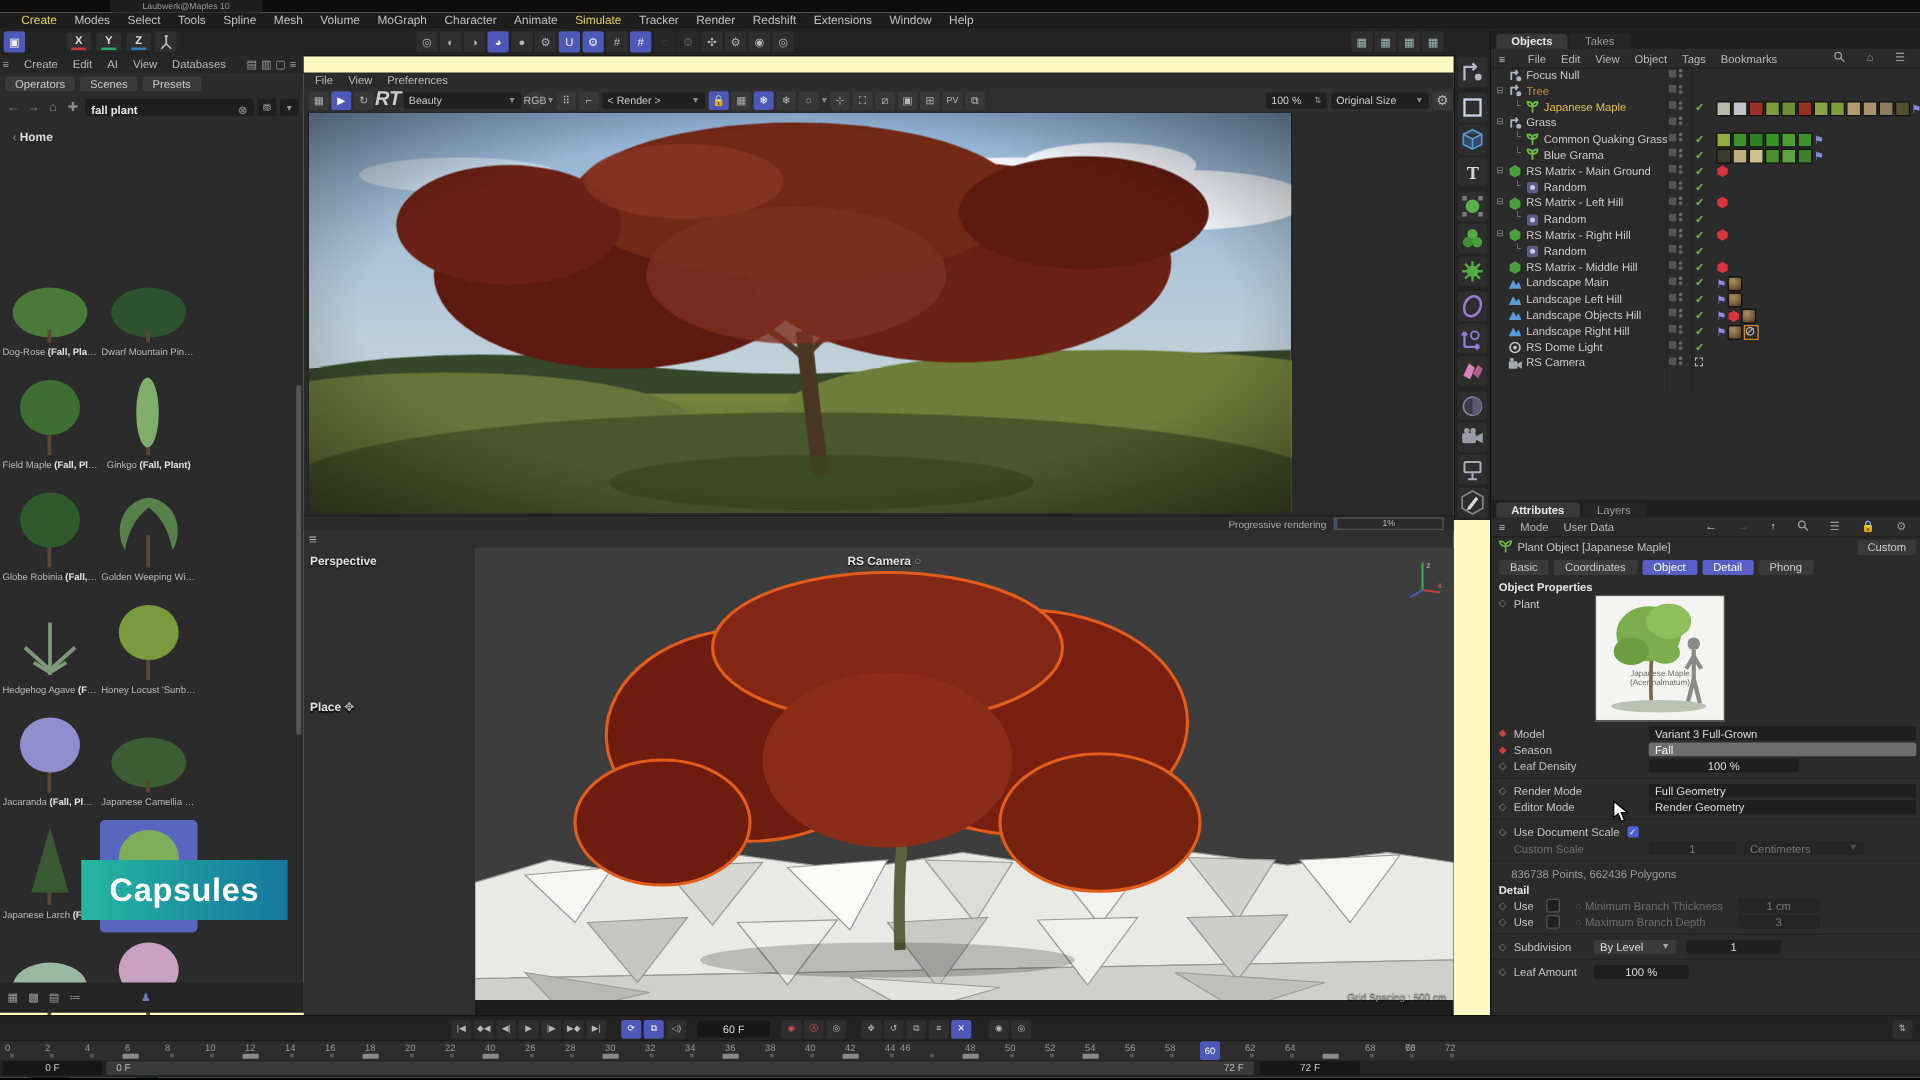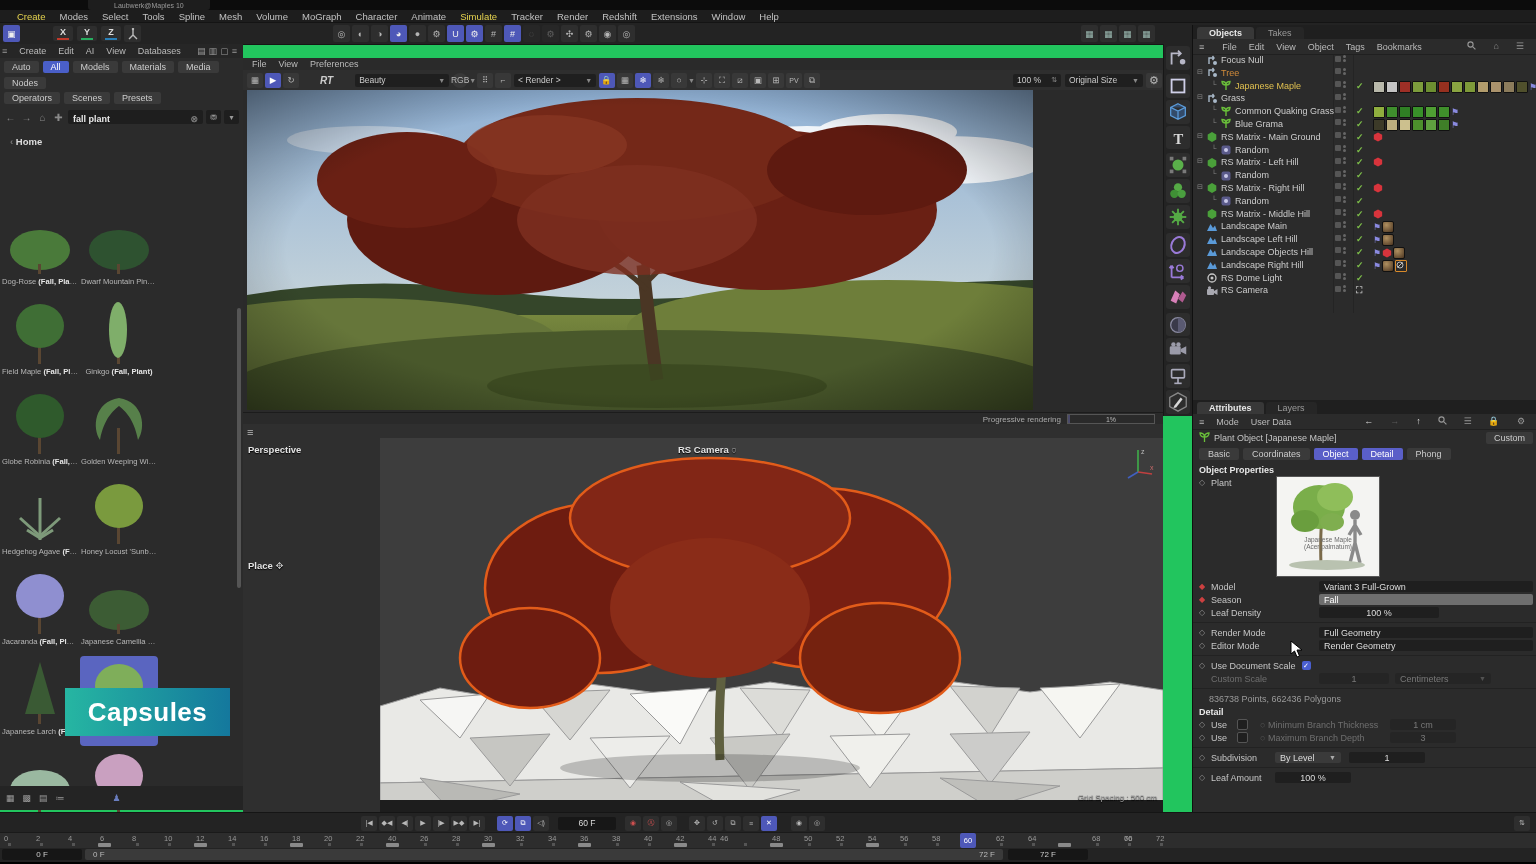--- a/index.html
+++ b/index.html
@@ -1,16 +1,16 @@
 <!DOCTYPE html>
 <html><head>
 <meta charset="utf-8">
 <style>
   html,body{margin:0;padding:0;background:#000;}
-  #app{position:relative;width:1536px;height:864px;background:#22c55e;overflow:hidden;
+  #app{position:relative;width:1536px;height:864px;background:#fef9c3;overflow:hidden;
        font-family:"Liberation Sans",sans-serif;color:#c8c8c8;font-size:10px;
        -webkit-font-smoothing:antialiased;}
   .abs{position:absolute;}
   
   #titlebar{left:0;top:0;width:1536px;height:10px;background:#0c0c0c;color:#777;font-size:7px;}
   #titlebar .tb-tab{position:absolute;left:88px;top:0;height:10px;padding:0 26px;background:#1d1d1d;border-radius:0 0 3px 3px;color:#9a9a9a;display:flex;align-items:center;}
   #menubar{left:0;top:10px;width:1536px;height:13px;background:#1d1d1d;display:flex;align-items:center;padding-left:10px;box-sizing:border-box;border-bottom:1px solid #141414;}
   #menubar .mi{padding:0 7px;color:#c2c2c2;font-size:9.5px;cursor:default;}
   #menubar .mi.accent{color:#e5d34f;}
   #toolbar{left:0;top:23px;width:1536px;height:21px;background:#232323;border-bottom:1px solid #151515;display:flex;align-items:center;}
@@ -195,28 +195,20 @@
       </span>
     <span class="icons">
       <span>▤</span>
       <span>▥</span>
       <span>▢</span>
       <span>≡</span>
     </span>
   </div>
 
   <div id="asset" class="abs">
-    <div class="chiprow" id="atabs1">
-        <span class="chip">Auto</span>
-        <span class="chip active">All</span>
-        <span class="chip">Models</span>
-        <span class="chip">Materials</span>
-        <span class="chip">Media</span>
-        <span class="chip">Nodes</span>
-      </div>
     <div class="chiprow" id="atabs2">
         <span class="chip">Operators</span>
         <span class="chip">Scenes</span>
         <span class="chip">Presets</span>
       </div>
     <div id="assetnav">
       <span class="nbtn">←</span>
       <span class="nbtn">→</span>
       <span class="nbtn">⌂</span>
       <span class="nbtn">✚</span>
@@ -366,21 +358,21 @@
   <div id="rv" class="abs">
     <div id="rvmenu">
         <span>File</span>
         <span>View</span>
         <span>Preferences</span>
       </div>
     <div id="rvtools">
       <span class="rvbtn">▦</span>
       <span class="rvbtn blue">▶</span>
       <span class="rvbtn">↻</span>
-      <span style="font-style:italic;font-weight:bold;color:#ccc;font-size:10px;margin:0 20px">RT</span>
+      <span style="font-style:italic;font-weight:bold;color:#ccc;font-size:16px;margin:0 0">RT</span>
       <span class="rvdrop" style="width:86px">
           <span>Beauty</span>
           <span class="car">▼</span>
         </span>
       <span class="rvbtn" style="border-radius:50%">RGB</span>
       <span style="color:#888;font-size:7px">▼</span>
       <span class="rvbtn">⠿</span>
       <span class="rvbtn">⌐</span>
       <span class="rvdrop" style="width:74px">
           <span>&lt; Render &gt;</span>

